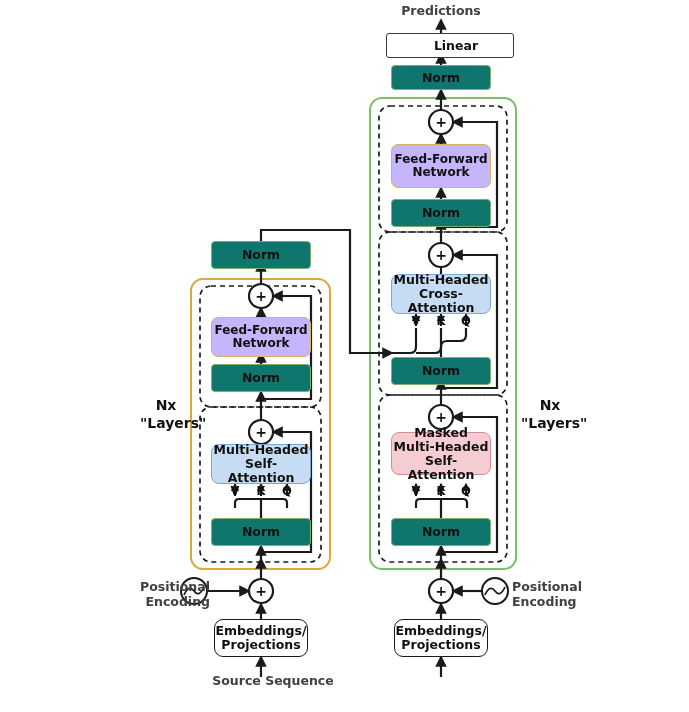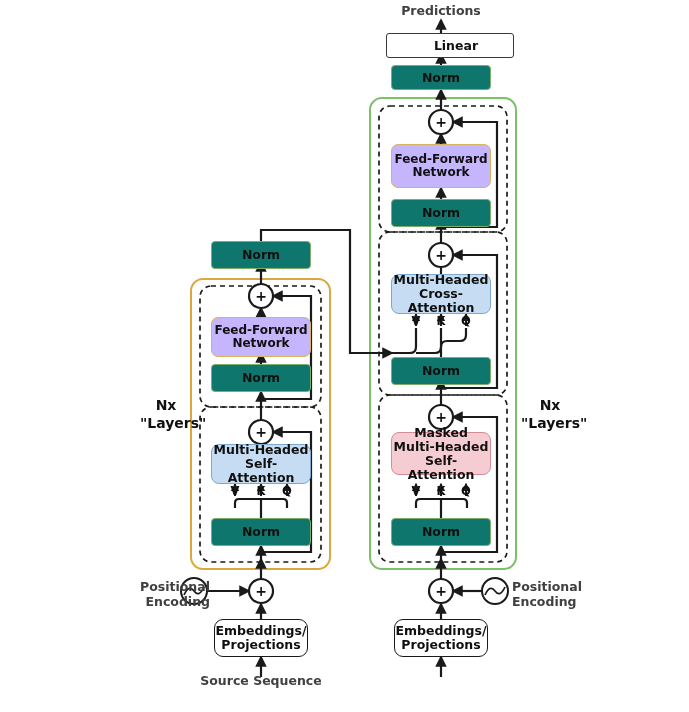--- a/index.html
+++ b/index.html
@@ -285,21 +285,21 @@
   <div class="vkq" style="left:458px;top:314px;width:16px;">Q</div>
 
   <div class="lbl" style="left:391px;top:3px;width:100px;">Predictions</div>
 
   <div class="lbl" style="left:140px;top:579px;width:70px;text-align:right;">Positional
 Encoding</div>
 
   <div class="lbl" style="left:512px;top:579px;width:90px;text-align:left;">Positional
 Encoding</div>
 
-  <div class="lbl" style="left:196px;top:673px;width:130px;text-align:center;">Source Sequence</div>
+  <div class="lbl" style="left:208px;top:673px;width:130px;text-align:center;">Source Sequence</div>
 
 
   <div class="nx" style="left:140px;top:397px;width:52px;">Nx
 "Layers"</div>
 
   <div class="nx" style="left:521px;top:397px;width:58px;">Nx
 "Layers"</div>
 
 </div>
 

